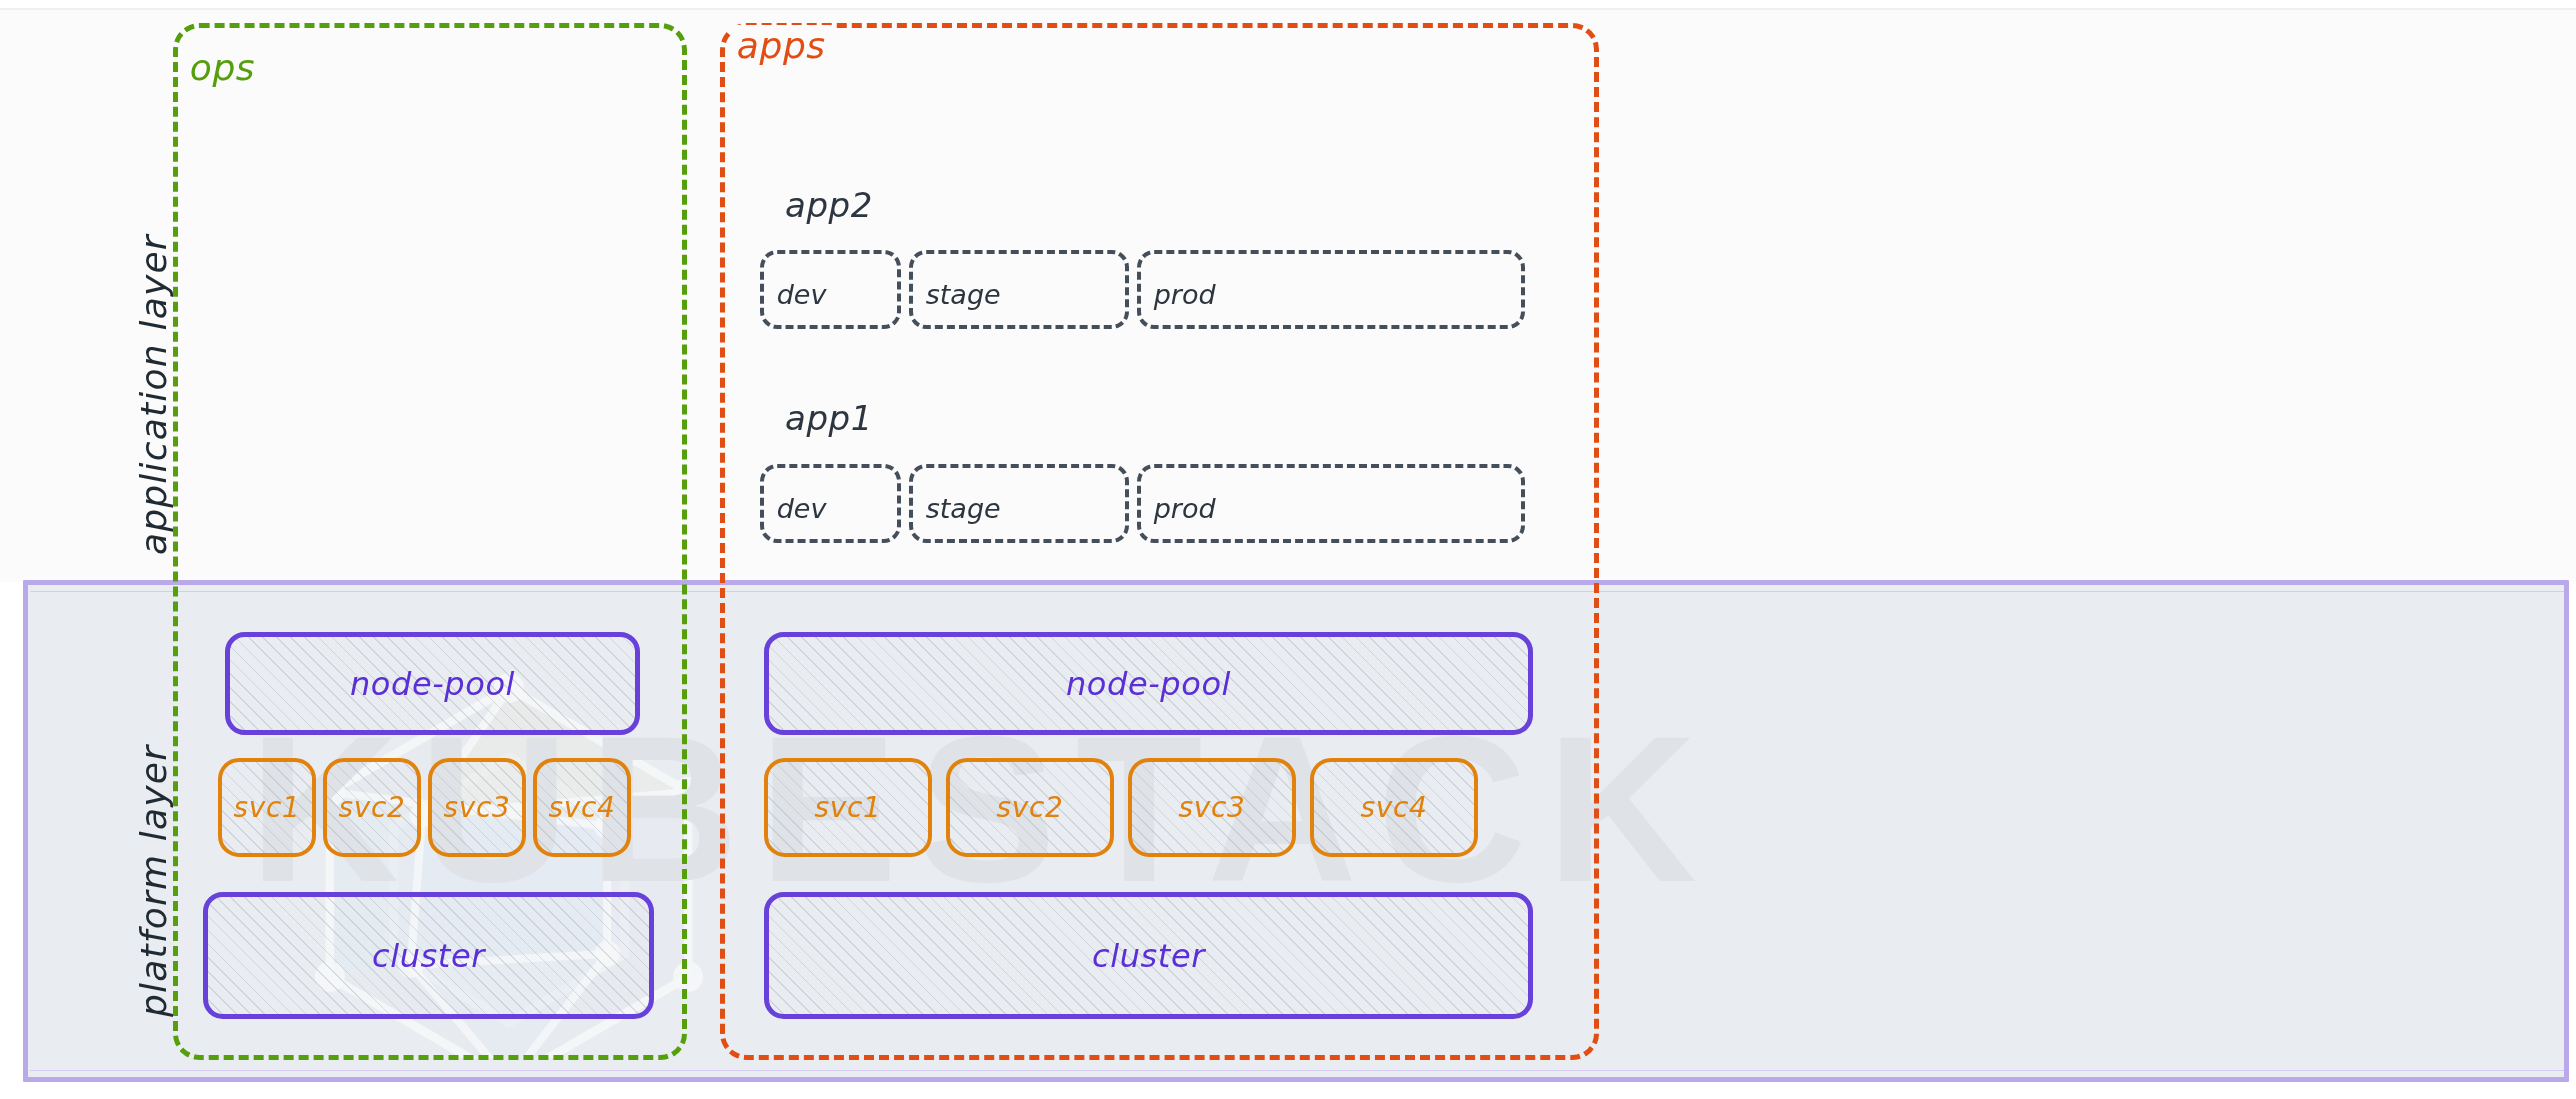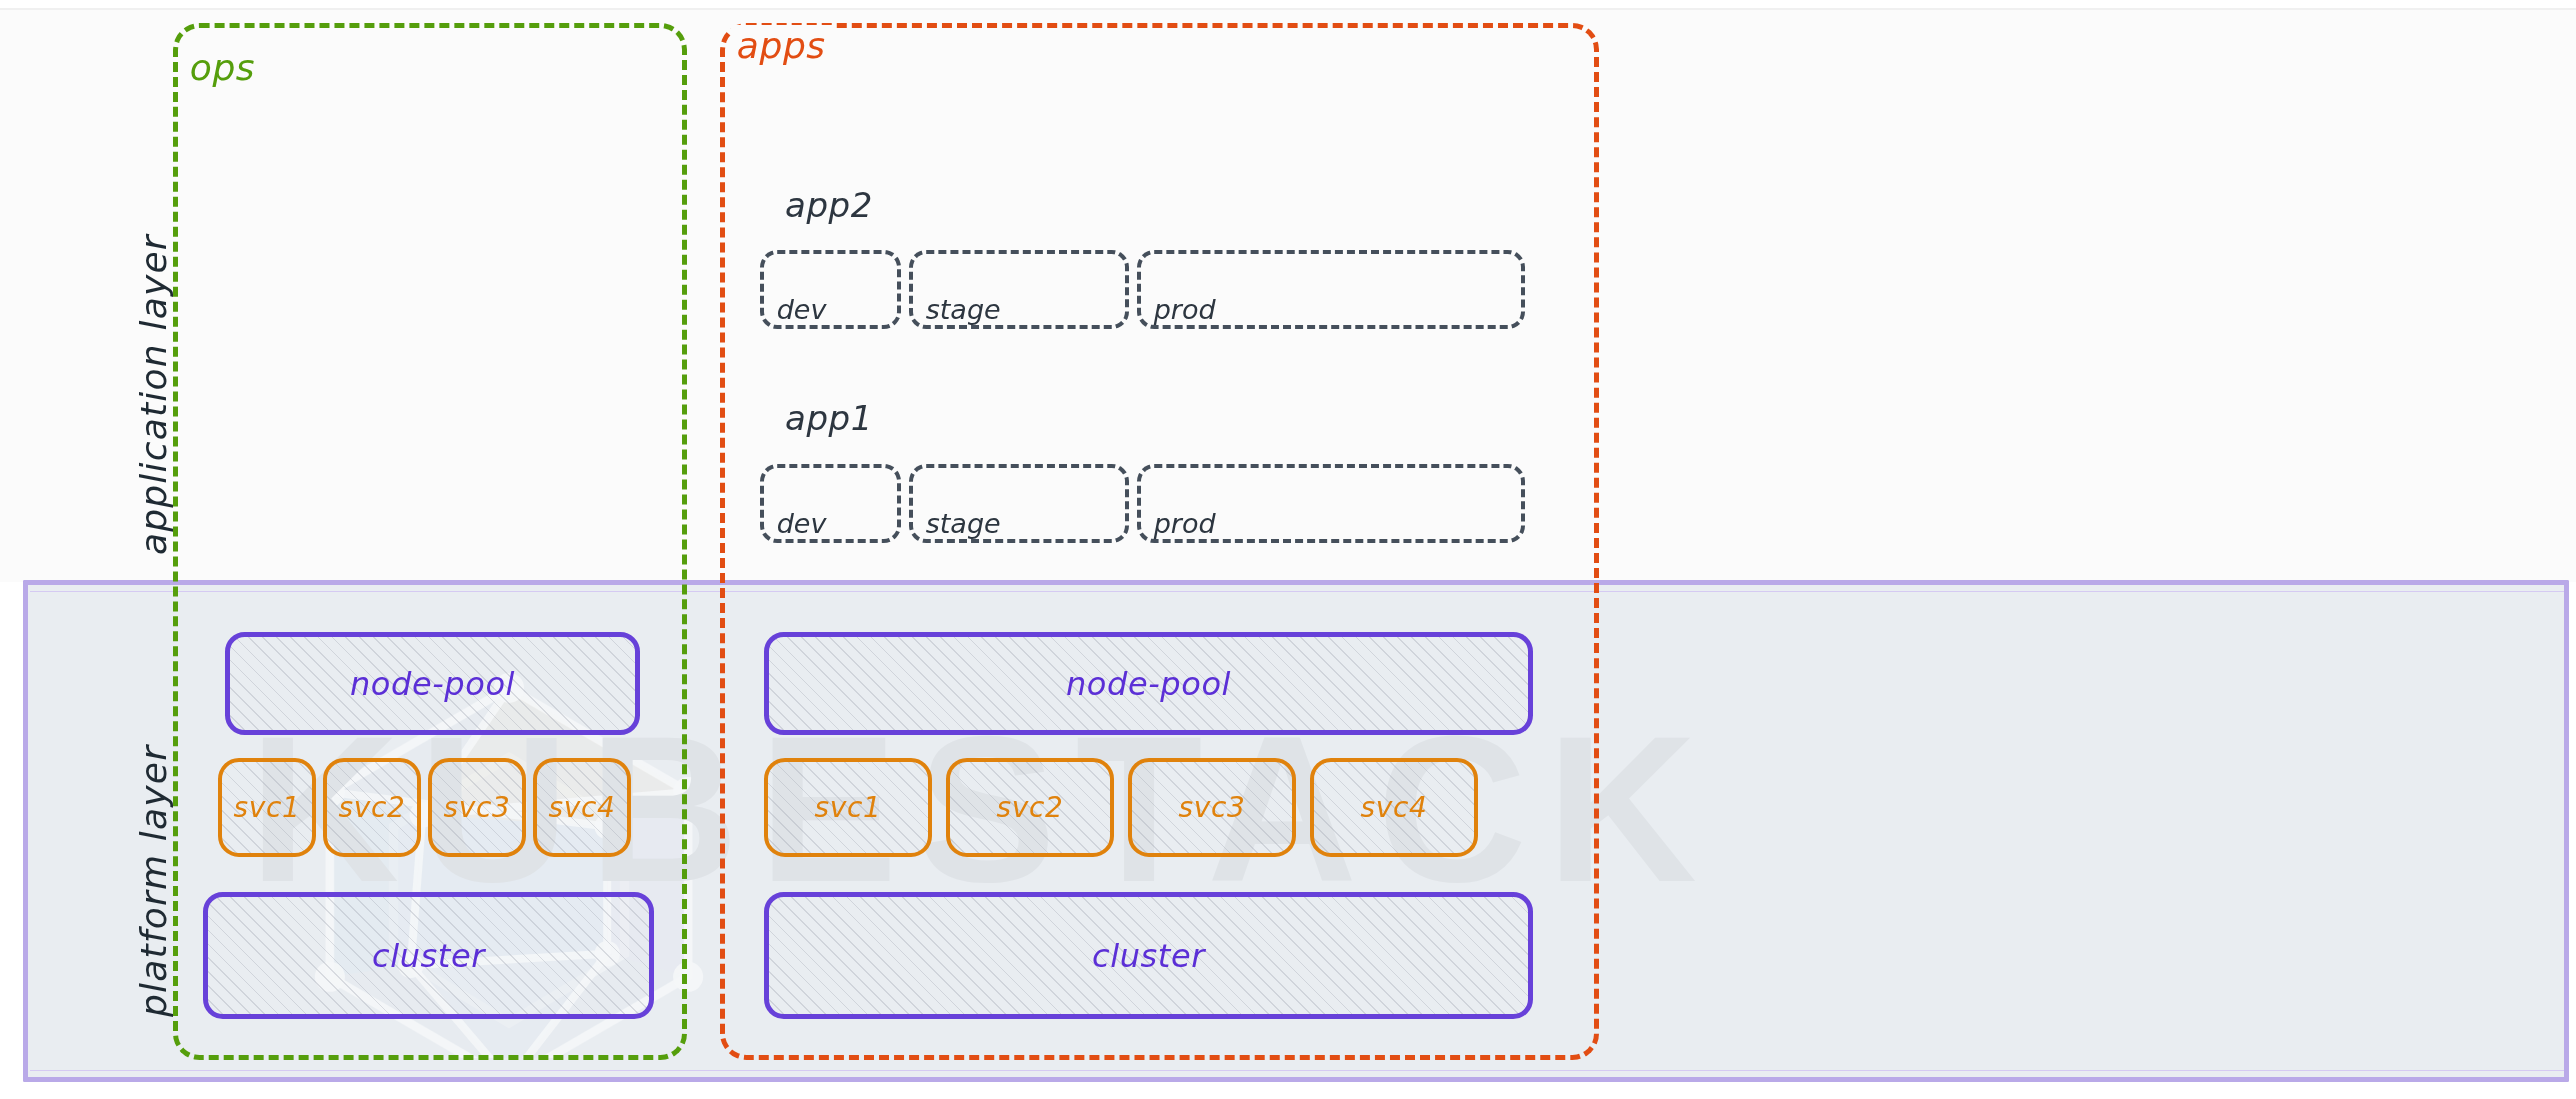--- a/index.html
+++ b/index.html
@@ -73,21 +73,21 @@
   .app-title{
     font-family:"DejaVu Sans", sans-serif;
     font-size:34px;font-style:italic;color:#2d3640;letter-spacing:0.6px;margin-left:15px;
   }
   .env-row{display:flex;gap:8px;align-items:flex-start;}
   .env-box{
     box-sizing:border-box;
     border:4px dashed #454f5b;
     border-radius:17.3px;
     height:79px;
-    display:flex;align-items:flex-end;
+    display:flex;align-items:center;
   }
   .env-label{
     font-family:"DejaVu Sans", sans-serif;
     font-size:27px;font-style:italic;color:#2d3640;
     padding:9.2px 0 0 12.7px;white-space:nowrap;
   }
   .env-dev{width:141px;}
   .env-stage{width:220px;}
   .env-prod{width:388px;}
 

